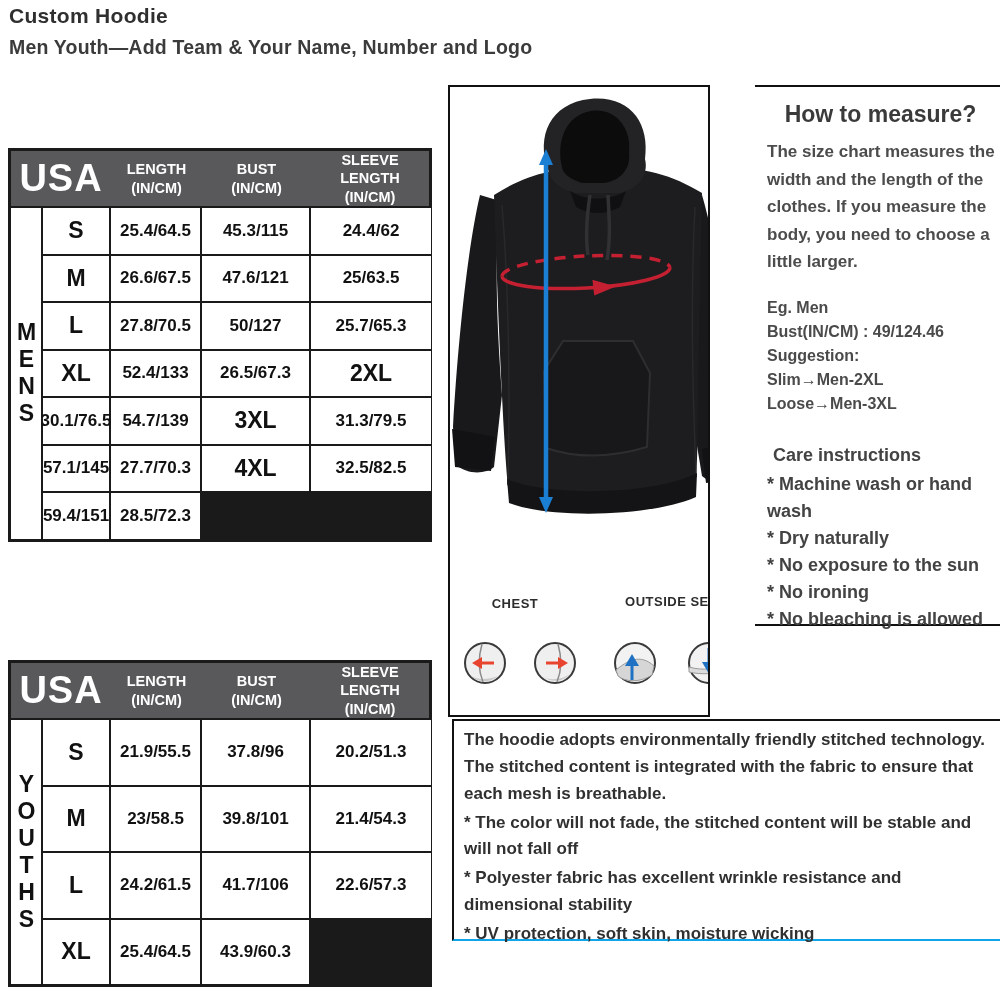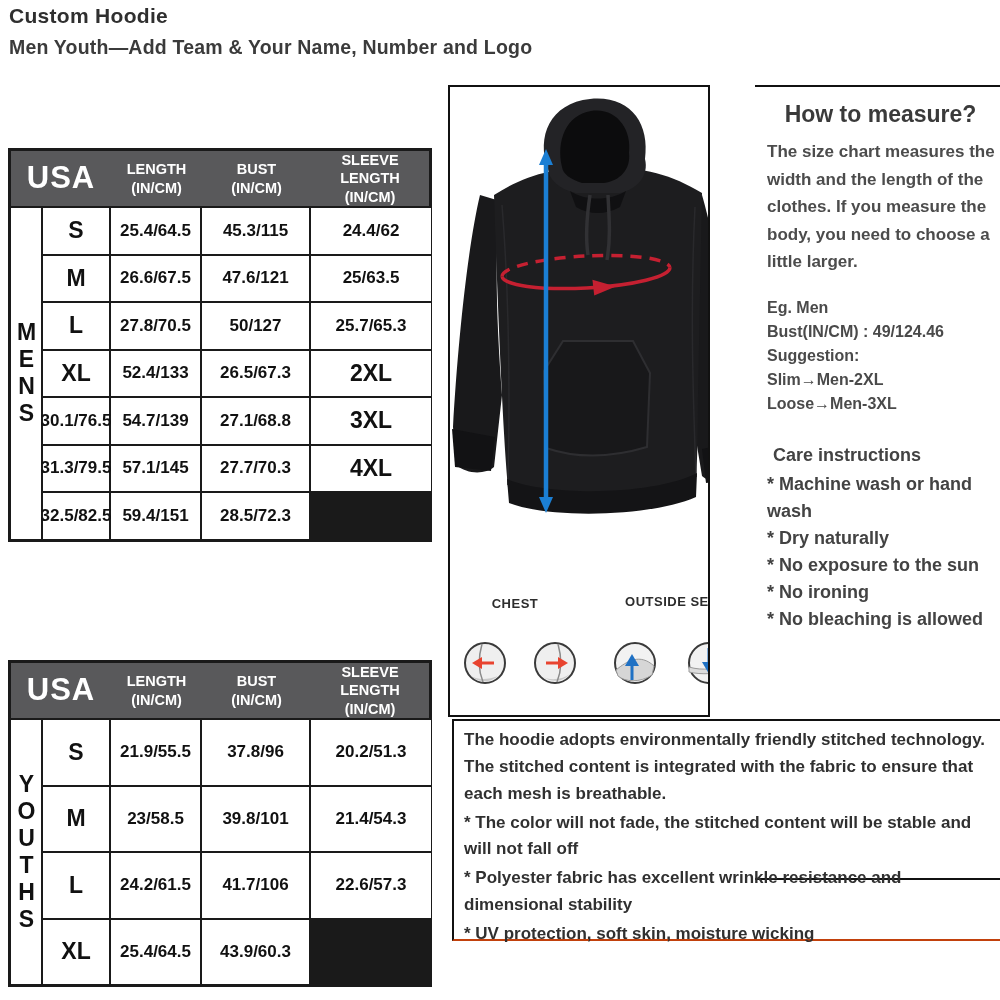--- a/index.html
+++ b/index.html
@@ -10,48 +10,48 @@
   
   .page-title{position:absolute;left:9px;top:4px;font-size:21px;font-weight:bold;color:#2f2f2f;letter-spacing:.3px;}
   .page-subtitle{position:absolute;left:9px;top:36px;font-size:19.5px;font-weight:bold;color:#3b3b3b;letter-spacing:.2px;}
 
   
   .size-table{position:absolute;left:8px;width:424px;border:3px solid #1a1a1a;background:#1a1a1a;box-sizing:border-box;}
   .size-table.mens{top:148px;}
   .size-table.youths{top:660px;}
   .thead{display:grid;grid-template-columns:100px 91px 109px 118px;height:55px;background:#59595b;border-bottom:2px solid #1a1a1a;}
   .th{display:flex;flex-direction:column;align-items:center;justify-content:center;color:#ffffff;font-weight:bold;font-size:14.5px;line-height:1.25;text-align:center;}
-  .th.usa{font-size:31px;letter-spacing:1px;}
+  .th.usa{font-size:38px;letter-spacing:1px;}
   .tbody{display:grid;grid-template-columns:30px 66px 89px 107px 120px;gap:2px;background:#1a1a1a;}
   .mens .tbody{grid-auto-rows:45.5px;}
   .youths .tbody{grid-auto-rows:64.5px;}
   .td{background:#ffffff;display:flex;align-items:center;justify-content:center;font-weight:bold;font-size:17px;color:#111;}
   .td.size-cell{font-size:23px;}
   .vlabel-cell{background:#ffffff;grid-column:1;display:flex;align-items:center;justify-content:center;}
   .mens .vlabel-cell{grid-row:1 / span 7;}
   .youths .vlabel-cell{grid-row:1 / span 4;}
   .vlabel{writing-mode:vertical-rl;text-orientation:upright;font-weight:bold;font-size:23px;color:#111;letter-spacing:1px;line-height:1;}
 
   
   .hoodie-box{position:absolute;left:448px;top:85px;width:262px;height:632px;border:2px solid #111;box-sizing:border-box;background:#fff;overflow:hidden;}
   .diagram-label{position:absolute;font-size:13px;font-weight:bold;color:#2d2d2d;letter-spacing:.5px;text-align:center;}
   .chest-label{left:0;top:509px;width:130px;}
   .seam-label{left:150px;top:507px;width:155px;}
   .measure-icon{position:absolute;top:553px;}
 
   
-  .measure-panel{position:absolute;left:755px;top:85px;width:245px;height:795px;border-top:2px solid #111;border-bottom:2px solid #111;box-sizing:border-box;padding:8px 6px 0 12px;}
+  .measure-panel{position:absolute;left:755px;top:85px;width:245px;height:541px;border-top:2px solid #111;border-bottom:2px solid #111;box-sizing:border-box;padding:8px 6px 0 12px;}
   .measure-title{font-size:23px;font-weight:bold;color:#3a3a3a;text-align:center;margin:6px 0 10px;}
   .measure-body{font-size:17px;font-weight:bold;color:#4c4c4c;line-height:1.62;width:228px;}
   .example-block{margin-top:20px;font-size:16px;font-weight:bold;color:#4a4a4a;line-height:1.5;}
   .care-block{margin-top:26px;font-size:18px;font-weight:bold;color:#434343;line-height:1.5;width:228px;}
   .care-title{padding-left:6px;margin-bottom:2px;}
 
   
-  .description-box{position:absolute;left:452px;top:719px;width:548px;height:222px;border-top:2px solid #111;border-left:2px solid #111;border-bottom:2px solid #c2410c;box-sizing:border-box;padding:6px 4px 0 10px;}
+  .description-box{position:absolute;left:452px;top:719px;width:548px;height:222px;border-top:2px solid #111;border-left:2px solid #111;border-bottom:2px solid #0ea5e9;box-sizing:border-box;padding:6px 4px 0 10px;}
   .description-box p{margin:0 0 2px;font-size:17px;font-weight:bold;color:#303030;line-height:1.58;}
 </style>
 </head>
 <body>
 
 <div class="page-title">Custom Hoodie</div>
 <div class="page-subtitle">Men  Youth—Add Team &amp; Your Name, Number and Logo</div>
 
 <div class="size-table mens">
   <div class="thead">
@@ -84,21 +84,20 @@
     <div class="td size-cell">L</div>
     <div class="td">27.8/70.5</div>
     <div class="td">50/127</div>
     <div class="td">25.7/65.3</div>
     <div class="td size-cell">XL</div>
     <div class="td">52.4/133</div>
     <div class="td">26.5/67.3</div>
     <div class="td size-cell">2XL</div>
     <div class="td">30.1/76.5</div>
     <div class="td">54.7/139</div>
-    <div class="td">27.1/68.8</div>
     <div class="td size-cell">3XL</div>
     <div class="td">31.3/79.5</div>
     <div class="td">57.1/145</div>
     <div class="td">27.7/70.3</div>
     <div class="td size-cell">4XL</div>
     <div class="td">32.5/82.5</div>
     <div class="td">59.4/151</div>
     <div class="td">28.5/72.3</div>
   </div>
 </div>

